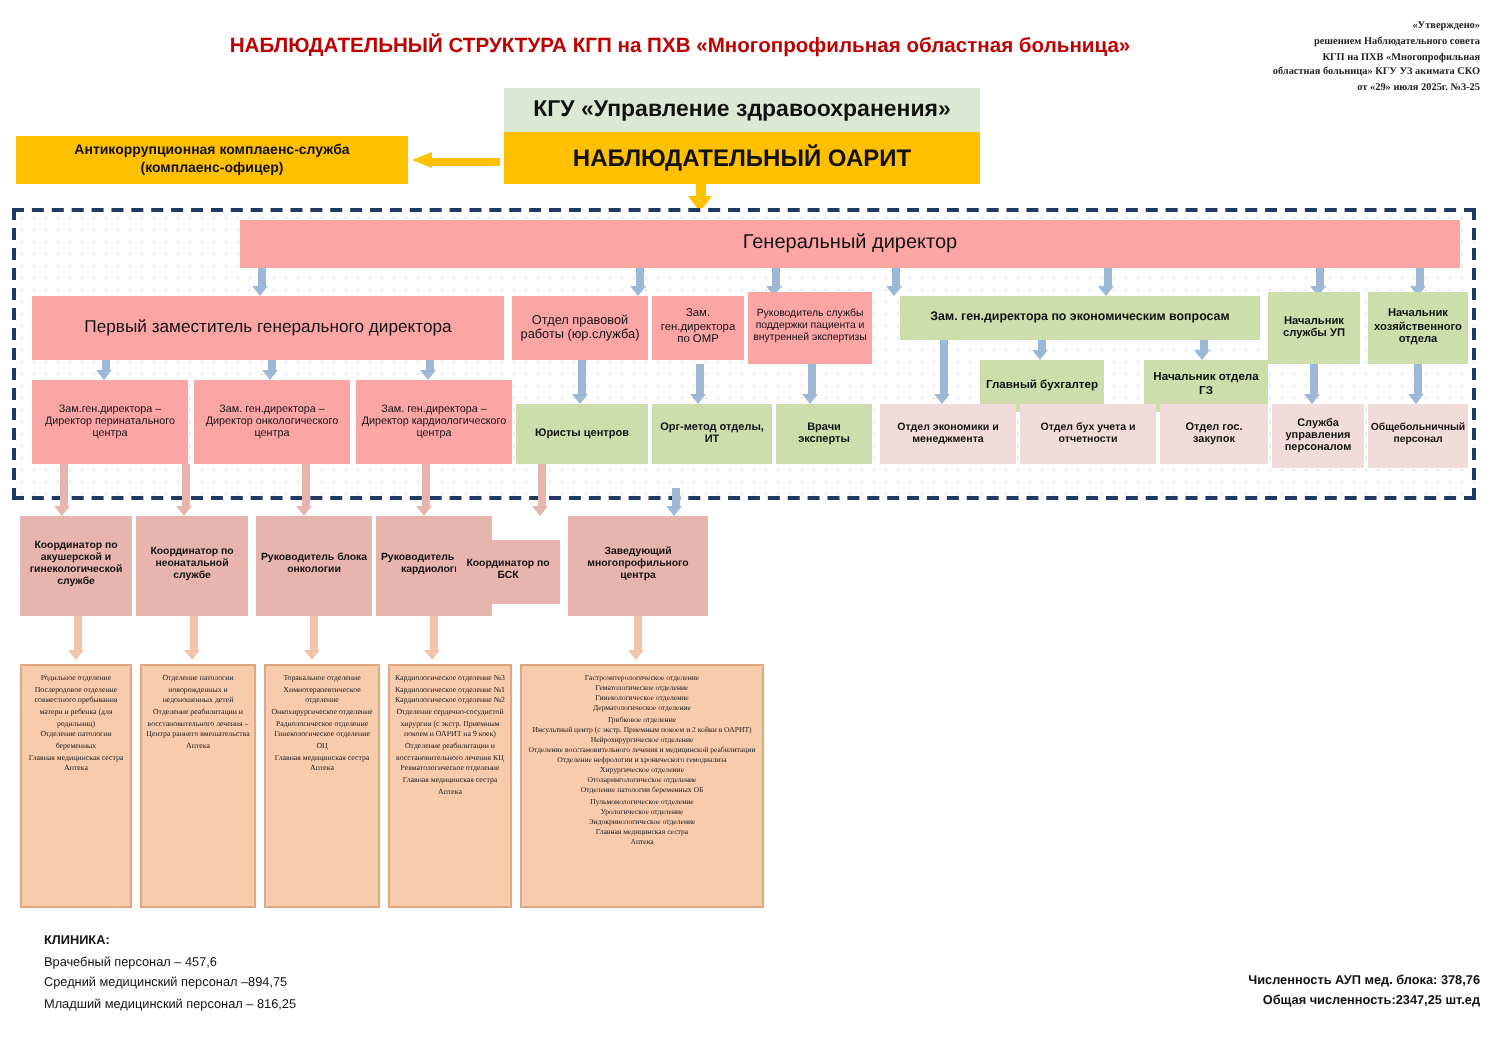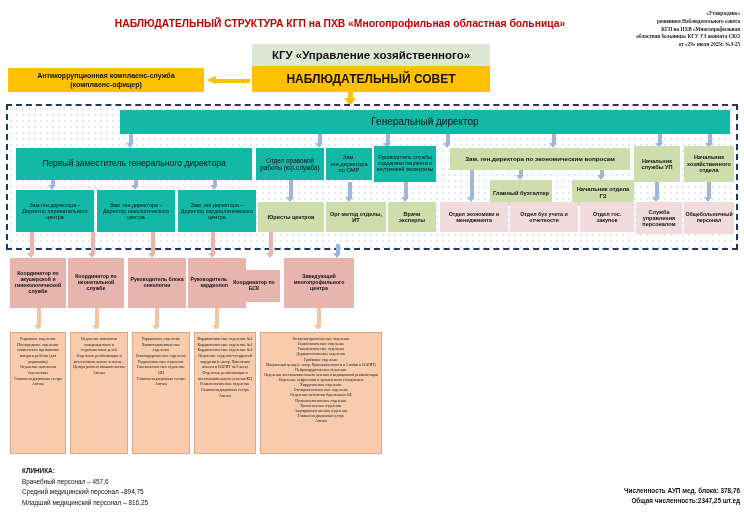--- a/index.html
+++ b/index.html
@@ -84,21 +84,21 @@
   }
 
   
   .node {
     position:absolute;
     display:flex; align-items:center; justify-content:center;
     text-align:center;
     line-height:1.15;
     padding:1px 2px;
   }
-  .blue  { background:#14b8a6; color:#111; }
+  .blue  { background:#fca5a5; color:#111; }
   .green { background:#cdddac; color:#111; font-weight:bold; }
   .peach { background:#f2dcdb; color:#111; font-weight:bold; }
   .pink  { background:#e8b4ae; color:#111; font-weight:bold; }
 
   
   .arrow-v { position:absolute; }
   .arrow-v .shaft { position:absolute; left:2.5px; top:0; width:4px; background:#9db8d6; }
   .arrow-v .head  {
     position:absolute; left:0; bottom:0;
     width:0;height:0;border-left:4.5px solid transparent;border-right:4.5px solid transparent;
@@ -143,22 +143,22 @@
 <div class="abs" id="main-title">НАБЛЮДАТЕЛЬНЫЙ СТРУКТУРА КГП на ПХВ «Многопрофильная областная больница»</div>
 
 <div class="abs" id="approval-block">
   <div>«Утверждено»</div>
   <div>решением  Наблюдательного совета</div>
   <div>КГП на ПХВ «Многопрофильная</div>
   <div>областная больница» КГУ УЗ акимата СКО</div>
   <div>от «29» июля 2025г. №3-25</div>
 </div>
 
-<div class="abs" id="kgu-box">КГУ «Управление хозяйственного»</div>
-<div class="abs" id="supervisory-box">НАБЛЮДАТЕЛЬНЫЙ СОВЕТ</div>
+<div class="abs" id="kgu-box">КГУ «Управление здравоохранения»</div>
+<div class="abs" id="supervisory-box">НАБЛЮДАТЕЛЬНЫЙ ОАРИТ</div>
 
 <div class="abs" id="anticorruption-box">
   <span>Антикоррупционная комплаенс-служба</span>
   <span>(комплаенс-офицер)</span>
 </div>
 
 <div class="abs" id="arrow-to-anticorruption">
   <div class="shaft"></div>
     <div class="head"></div>
 </div>

